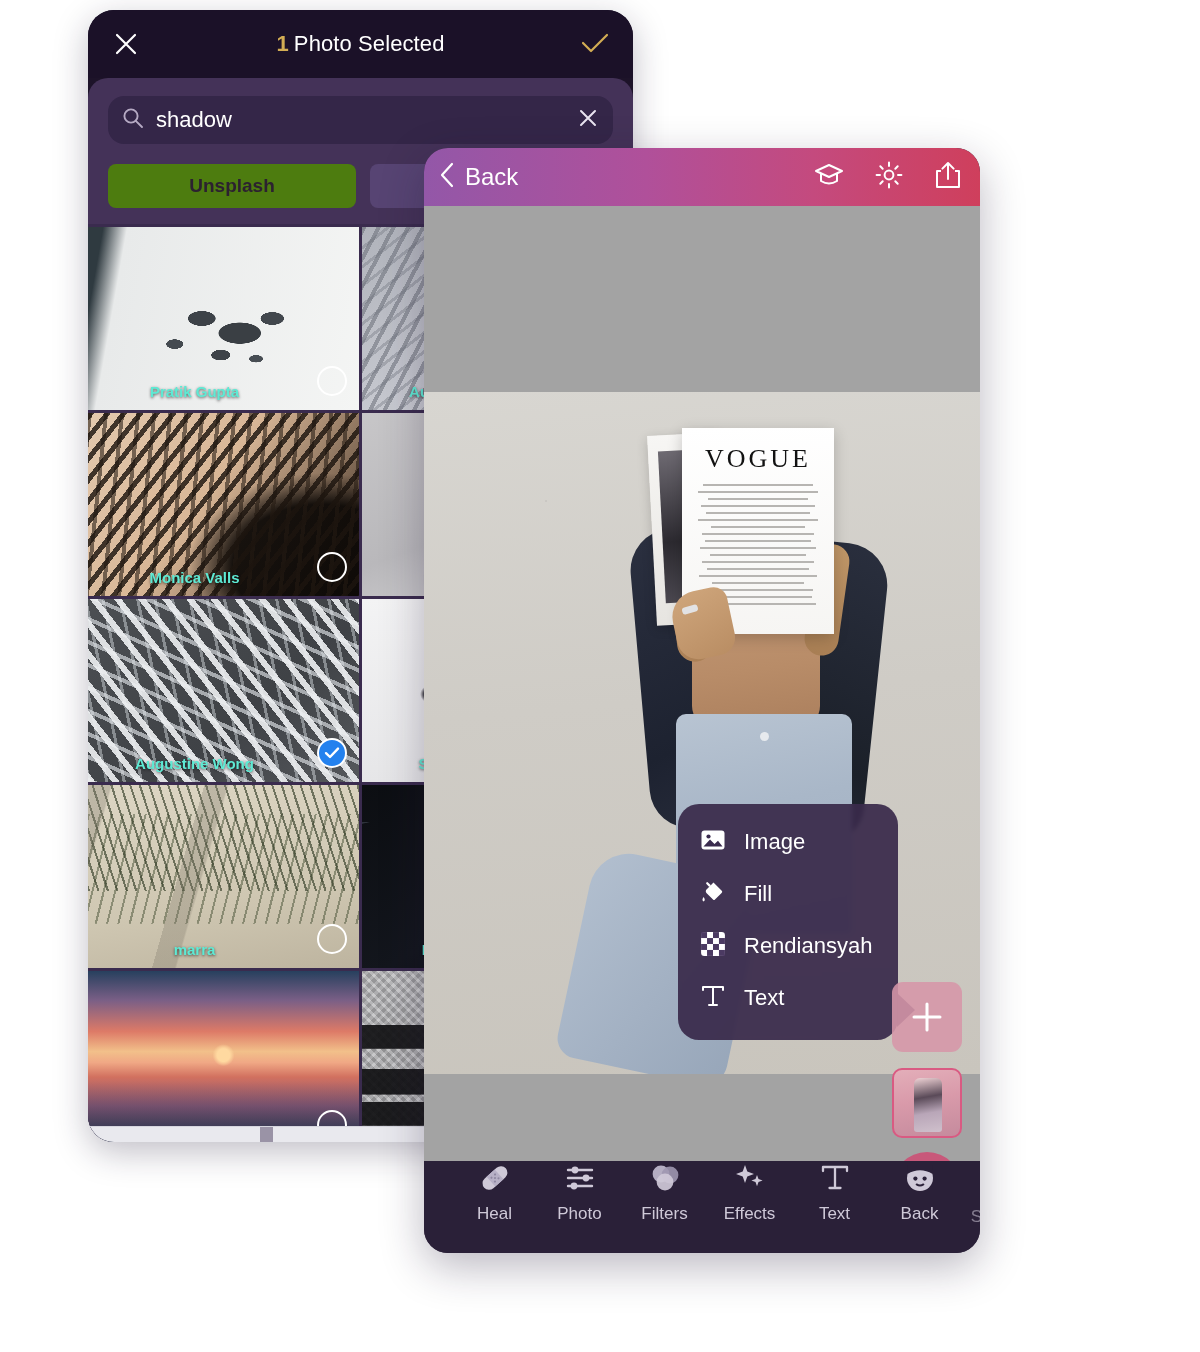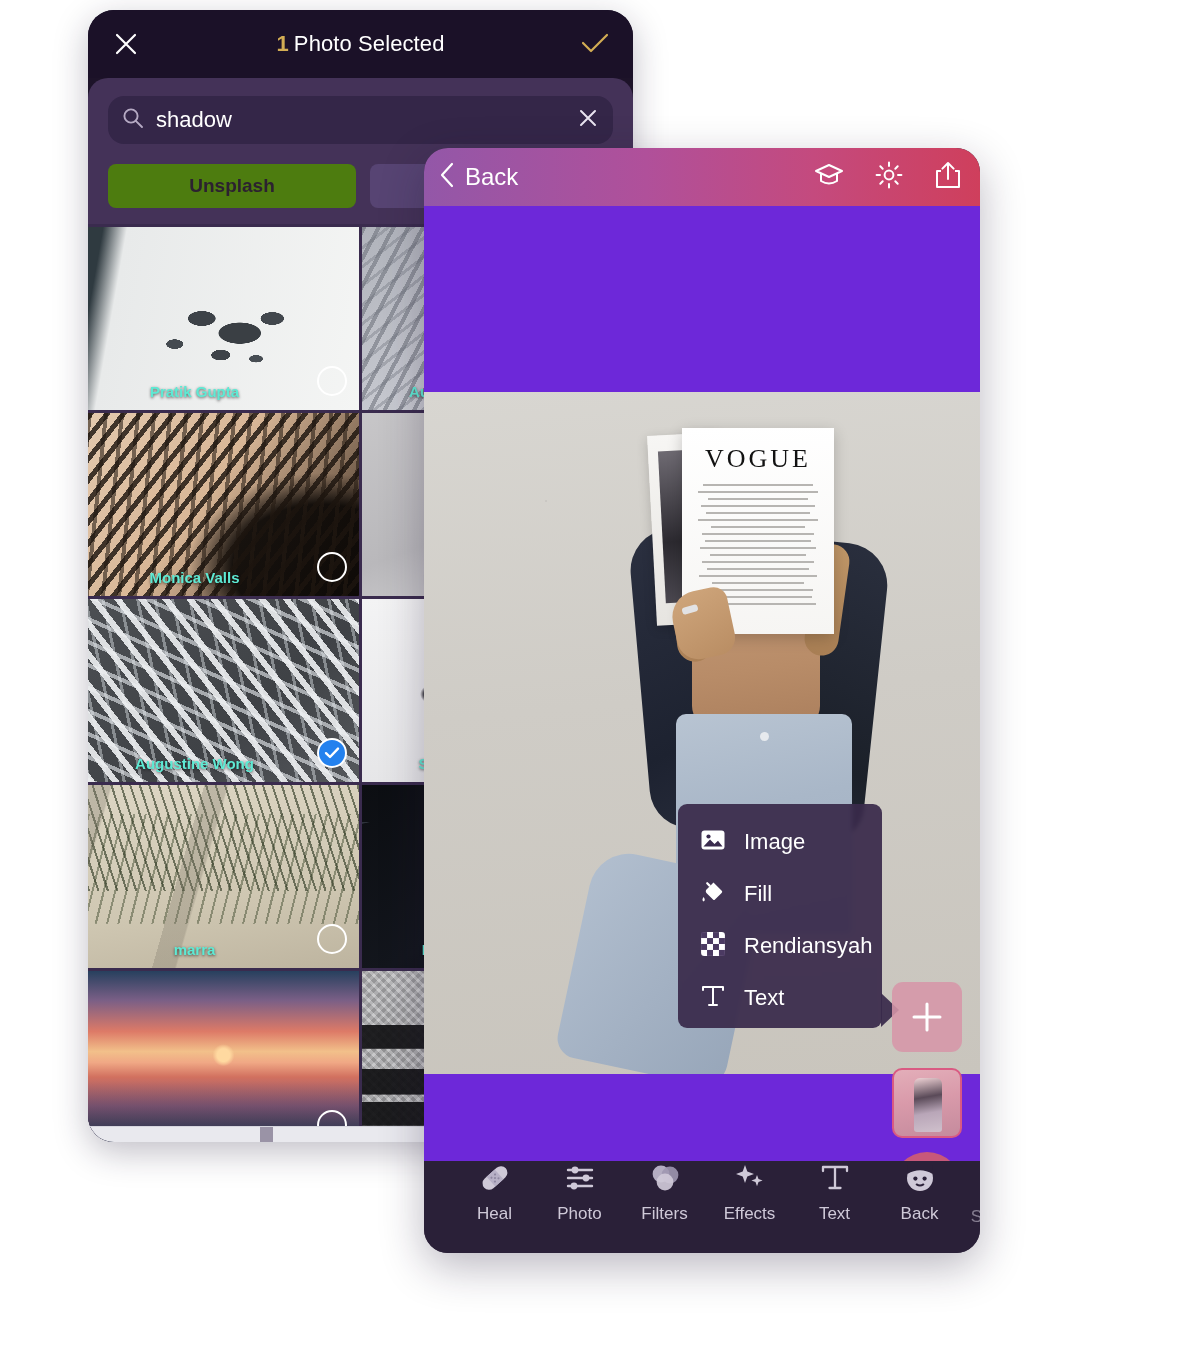--- a/index.html
+++ b/index.html
@@ -161,21 +161,21 @@
     box-shadow:0 14px 44px rgba(30,20,50,.30);
   }
   .ed-topbar {
     height:58px; display:flex; align-items:center; padding:0 18px 0 14px;
     background:linear-gradient(90deg,#9357a8 0%, #b0509a 40%, #c44a7e 70%, #cf3f5c 100%);
   }
   .ed-back { display:flex; align-items:center; gap:9px; }
   .ed-back-label { color:#ffffff; font-size:24px; }
   .ed-top-actions { margin-left:auto; display:flex; align-items:center; gap:30px; }
 
-  .ed-canvas { position:relative; height:975px; background:#6d28d9; }
+  .ed-canvas { position:relative; height:975px; background:#a3a3a3; }
   .ed-photo {
     position:absolute; left:0; right:0; top:186px; height:682px;
     overflow:hidden;
     background:
       radial-gradient(circle 2px at 22% 16%, rgba(0,0,0,.05) 0 60%, transparent 62%),
       radial-gradient(circle 3px at 78% 32%, rgba(0,0,0,.04) 0 60%, transparent 62%),
       radial-gradient(circle 2px at 62% 78%, rgba(0,0,0,.05) 0 60%, transparent 62%),
       linear-gradient(175deg,#d8d6d1 0%, #cfccc6 45%, #c9c5bd 100%);
   }
   
@@ -213,22 +213,22 @@
   .fg-jeans { position:absolute; left:252px; top:322px; width:176px; height:220px;
     background:linear-gradient(168deg,#b8c4d2 0%, #a9b7c8 42%, #9fadc0 100%);
     border-radius:10px 10px 6px 6px; }
   .fg-leg { position:absolute; left:150px; top:470px; width:172px; height:212px;
     background:linear-gradient(118deg,#b2bfcf 0%, #a3b1c3 55%, #97a6b9 100%);
     border-radius:40px 70px 24px 20px; transform:rotate(12deg); }
   .fg-btn { position:absolute; left:336px; top:340px; width:9px; height:9px; border-radius:50%; background:#e7eaee; }
 
   
   .ctx-menu {
-    position:absolute; left:254px; top:598px; width:204px;
-    background:rgba(57,42,74,.93); border-radius:9px; padding:12px 0 4px 0;
+    position:absolute; left:254px; top:598px; width:220px;
+    background:rgba(57,42,74,.93); border-radius:21px; padding:12px 0 16px 0;
     backdrop-filter:blur(2px);
   }
   .ctx-item { display:flex; align-items:center; gap:18px; padding:11px 0 11px 22px; }
   .ctx-label { color:#ffffff; font-size:22px; }
   .ctx-arrow {
     position:absolute; right:-17px; top:189px; width:0; height:0;
     border-top:17px solid transparent; border-bottom:17px solid transparent;
     border-left:18px solid rgba(57,42,74,.93);
   }
 

